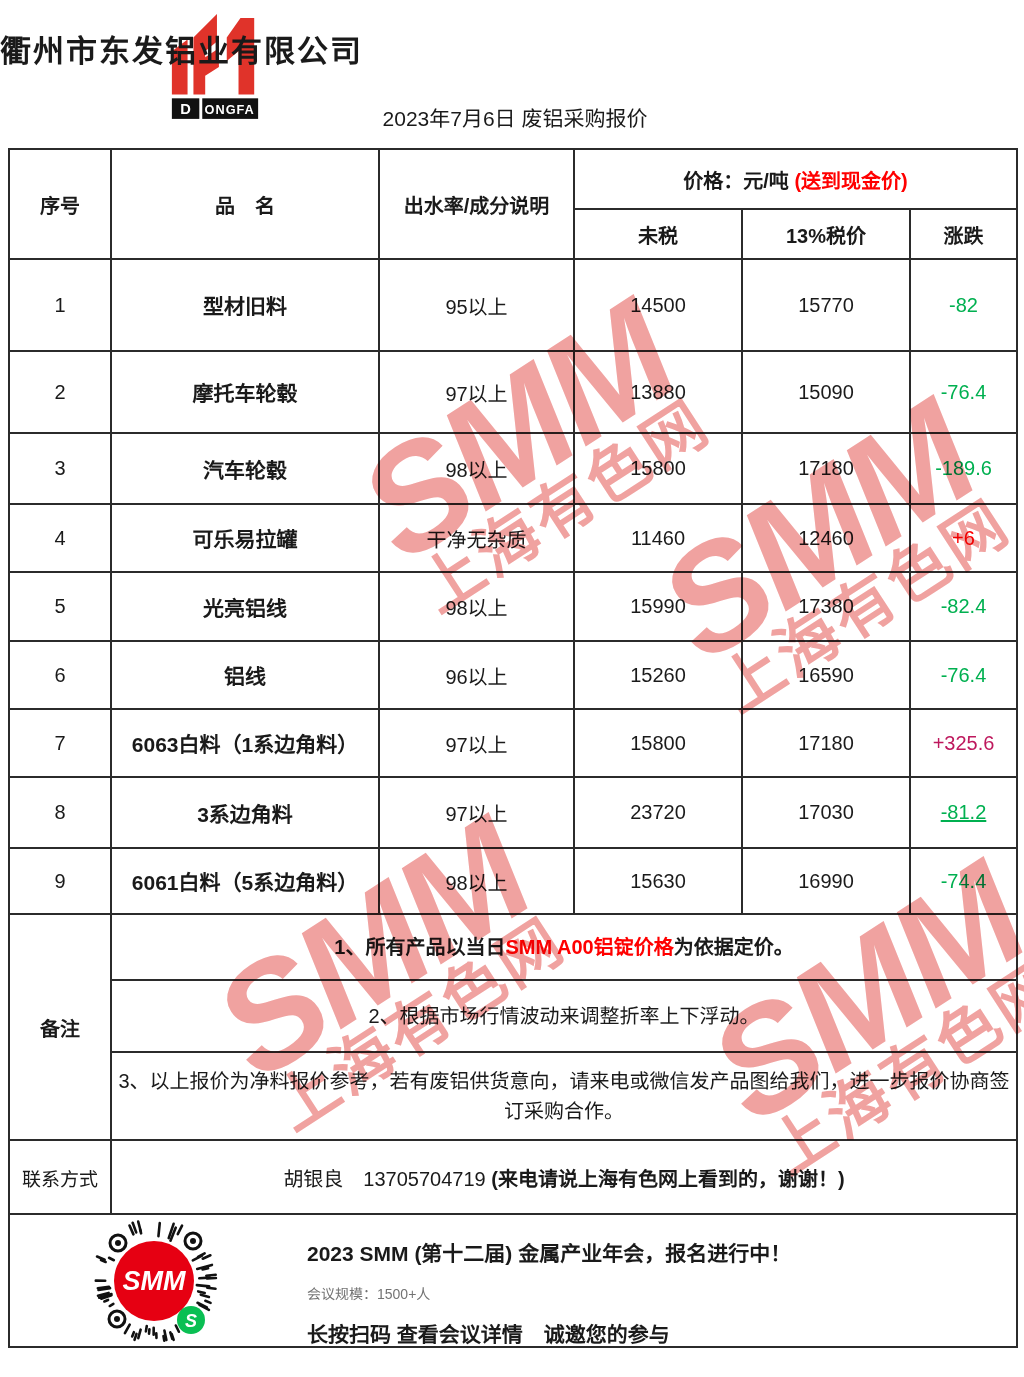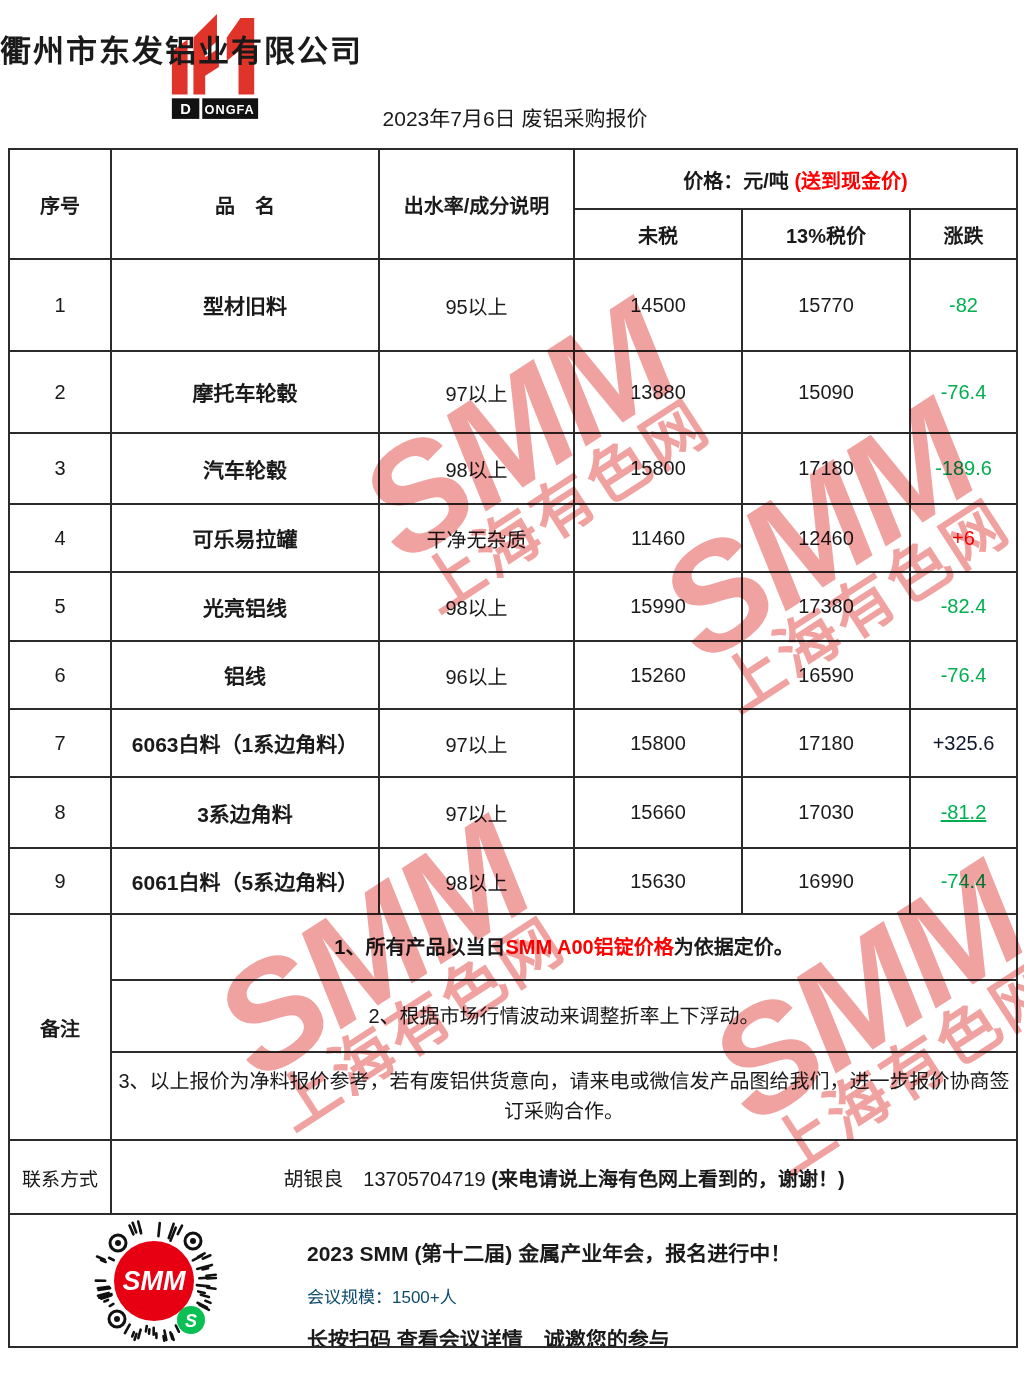--- a/index.html
+++ b/index.html
@@ -33,21 +33,21 @@
   .note-cell{text-align:left;padding:4px 14px;font-size:19px;line-height:1.5;margin-top:28px;}
   .note-cell.b{font-weight:bold;}
   .notes-label{font-weight:normal;}
   .contact-row th{font-weight:normal;font-size:19px;}
   .contact-cell{text-align:left;padding:0 12px;font-size:20px;}
   .contact-cell span,.contact-cell b{white-space:pre-wrap;}
   .footer-cell{position:relative;padding:0;}
   .qr{position:absolute;left:83px;top:4px;width:125px;height:125px;}
   .footer-text{position:absolute;left:297px;top:22px;text-align:left;}
   .f-title{font-size:21px;font-weight:bold;}
-  .f-scale{font-size:17px;margin-top:16px;color:#0c4a6e;}
+  .f-scale{font-size:14px;margin-top:16px;color:#737373;}
   .f-cta{font-size:21px;font-weight:bold;margin-top:15px;}
 </style>
 </head>
 <body>
 
 <div class="page">
 
   <div class="logo">
     <svg width="98" height="110" viewBox="0 0 100 112">
       <polygon points="6,42 22,30 22,86 6,86" fill="#e0332a"></polygon>
@@ -150,27 +150,27 @@
           <td>15260</td>
           <td>16590</td>
           <td style="color: rgb(0, 176, 80);">-76.4</td>
         </tr>
         <tr style="height: 68px;">
           <td>7</td>
           <td class="name">6063白料（1系边角料）</td>
           <td>97以上</td>
           <td>15800</td>
           <td>17180</td>
-          <td style="color: #0f172a;">+325.6</td>
+          <td style="color: #be185d;">+325.6</td>
         </tr>
         <tr style="height: 71px;">
           <td>8</td>
           <td class="name">3系边角料</td>
           <td>97以上</td>
-          <td>15660</td>
+          <td>23720</td>
           <td>17030</td>
           <td style="color: rgb(0, 176, 80); text-decoration: underline;">-81.2</td>
         </tr>
         <tr style="height: 66px;">
           <td>9</td>
           <td class="name">6061白料（5系边角料）</td>
           <td>98以上</td>
           <td>15630</td>
           <td>16990</td>
           <td style="color: rgb(0, 176, 80);">-74.4</td>

